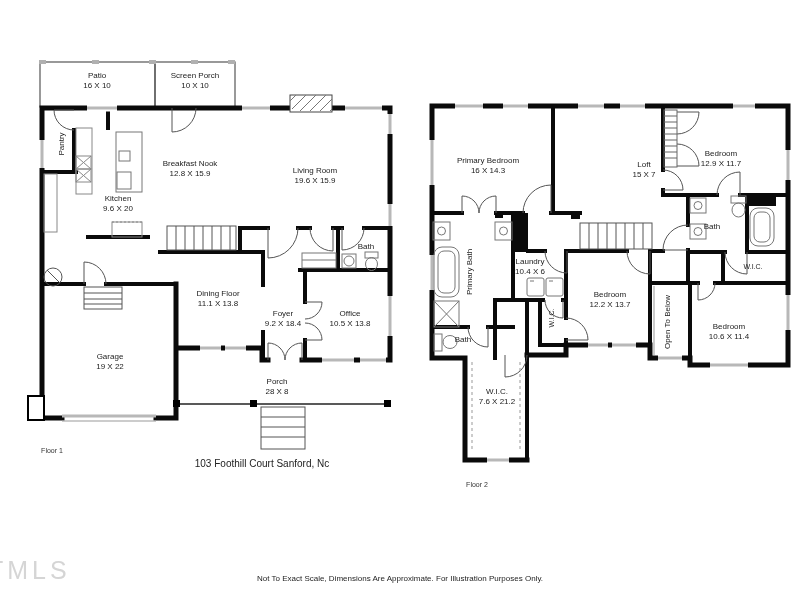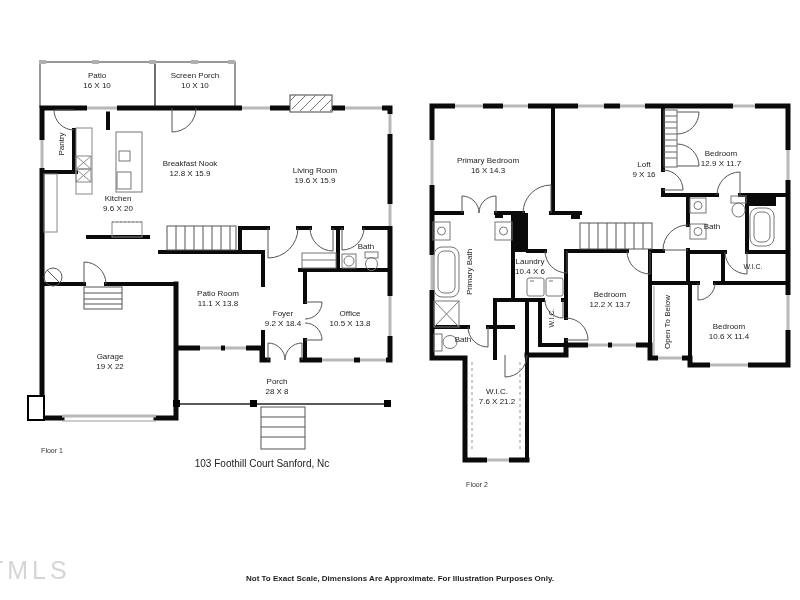--- a/index.html
+++ b/index.html
@@ -5,21 +5,21 @@
   html,body{margin:0;padding:0;background:#fff;}
   #canvas{position:relative;width:800px;height:600px;background:#ffffff;overflow:hidden;
           font-family:"Liberation Sans", sans-serif;}
   svg{position:absolute;left:0;top:0;}
   .lbl{position:absolute;transform:translate(-50%,-50%);text-align:center;
        font-size:8px;line-height:1.3;color:#1b1b1b;white-space:nowrap;}
   .lbl span{display:block;}
   .lbl.v{transform:translate(-50%,-50%) rotate(-90deg);}
   .floor-tag{position:absolute;transform:translate(-50%,-50%);font-size:7px;color:#333;}
   .address{position:absolute;transform:translate(-50%,-50%);font-size:10px;color:#222;}
-  .disclaimer{position:absolute;transform:translate(-50%,-50%);font-size:8px;font-weight:bold;color:#1d1d1d;white-space:nowrap;}
+  .disclaimer{position:absolute;transform:translate(-50%,-50%);font-size:8px;font-weight:normal;color:#1d1d1d;white-space:nowrap;}
   .watermark{position:absolute;font-size:25px;color:#d5d5d5;letter-spacing:4px;font-weight:400;}
 </style>
 </head>
 <body>
 
 <div id="canvas">
 
 <svg width="800" height="600" viewBox="0 0 800 600">
 
   <g stroke="#555" stroke-width="1.2" fill="none">
@@ -232,21 +232,21 @@
   <span>12.8 X 15.9</span>
 </div>
 <div class="lbl" style="left:315px;top:176px">
   <span>Living Room</span>
   <span>19.6 X 15.9</span>
 </div>
 <div class="lbl" style="left:366px;top:247px">
   <span>Bath</span>
 </div>
 <div class="lbl" style="left:218px;top:299px">
-  <span>Patio Room</span>
+  <span>Dining Floor</span>
   <span>11.1 X 13.8</span>
 </div>
 <div class="lbl" style="left:283px;top:319px">
   <span>Foyer</span>
   <span>9.2 X 18.4</span>
 </div>
 <div class="lbl" style="left:350px;top:319px">
   <span>Office</span>
   <span>10.5 X 13.8</span>
 </div>
@@ -258,21 +258,21 @@
   <span>Porch</span>
   <span>28 X 8</span>
 </div>
 
 <div class="lbl" style="left:488px;top:166px">
   <span>Primary Bedroom</span>
   <span>16 X 14.3</span>
 </div>
 <div class="lbl" style="left:644px;top:170px">
   <span>Loft</span>
-  <span>9 X 16</span>
+  <span>15 X 7</span>
 </div>
 <div class="lbl" style="left:721px;top:159px">
   <span>Bedroom</span>
   <span>12.9 X 11.7</span>
 </div>
 <div class="lbl" style="left:712px;top:227px">
   <span>Bath</span>
 </div>
 <div class="lbl" style="left:753px;top:267px;font-size:7px">
   <span>W.I.C.</span>

